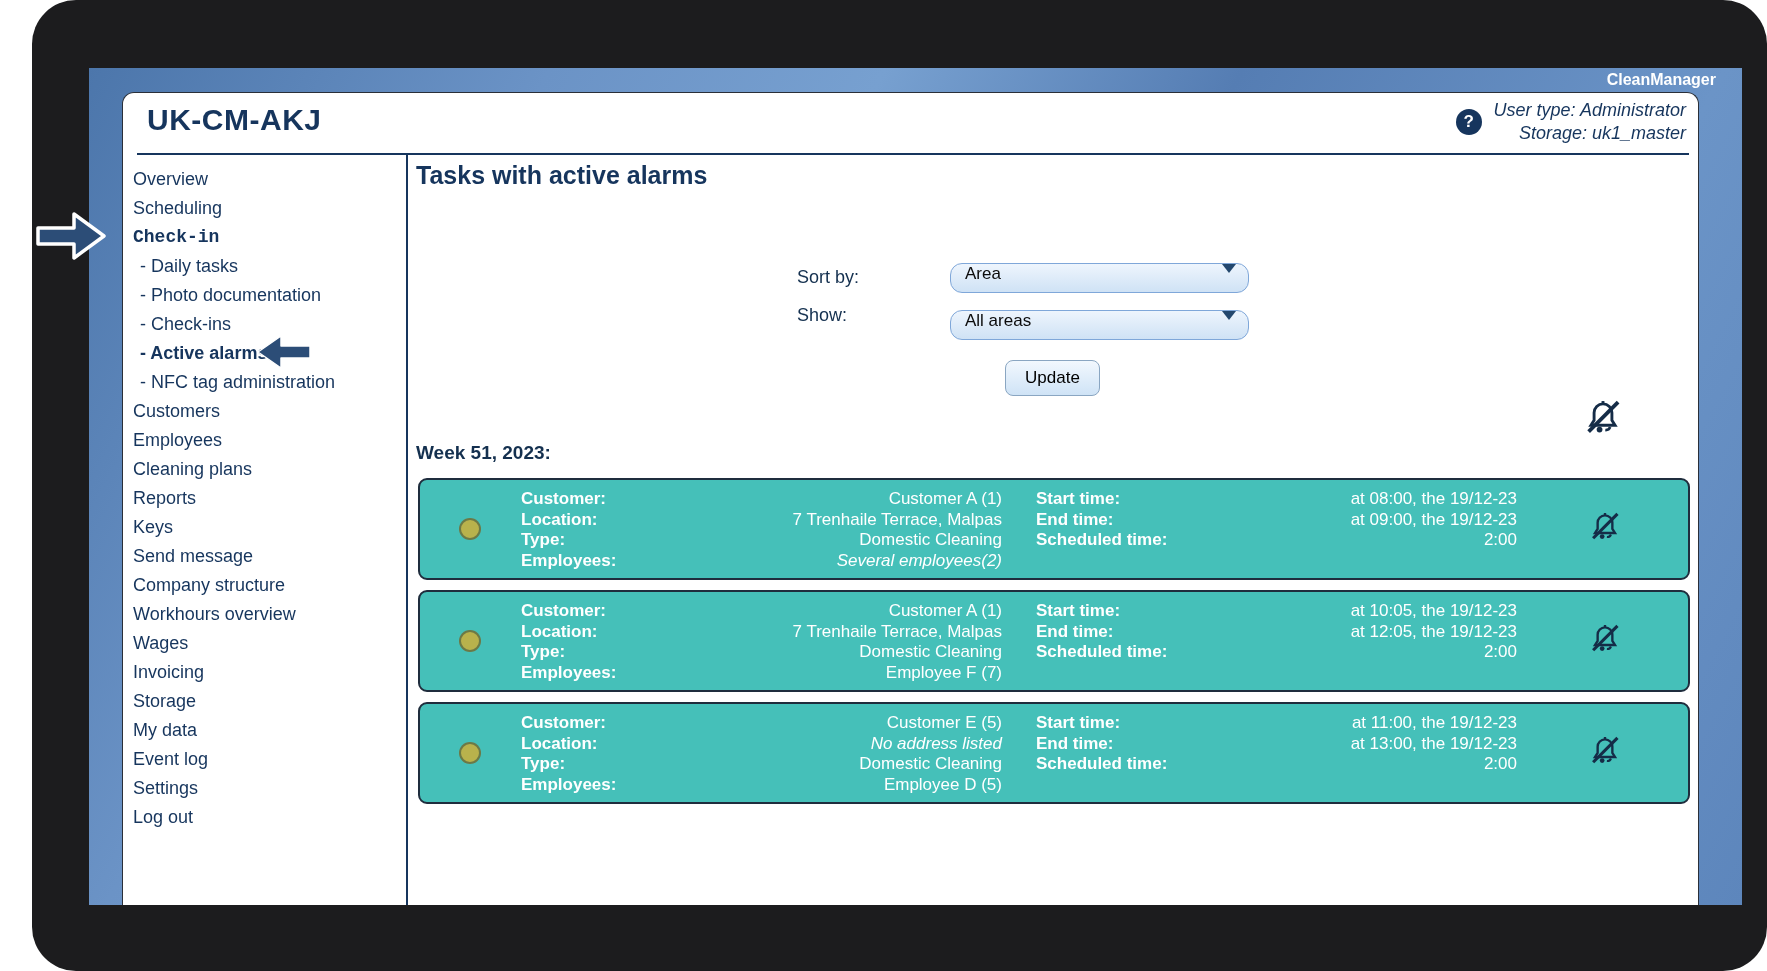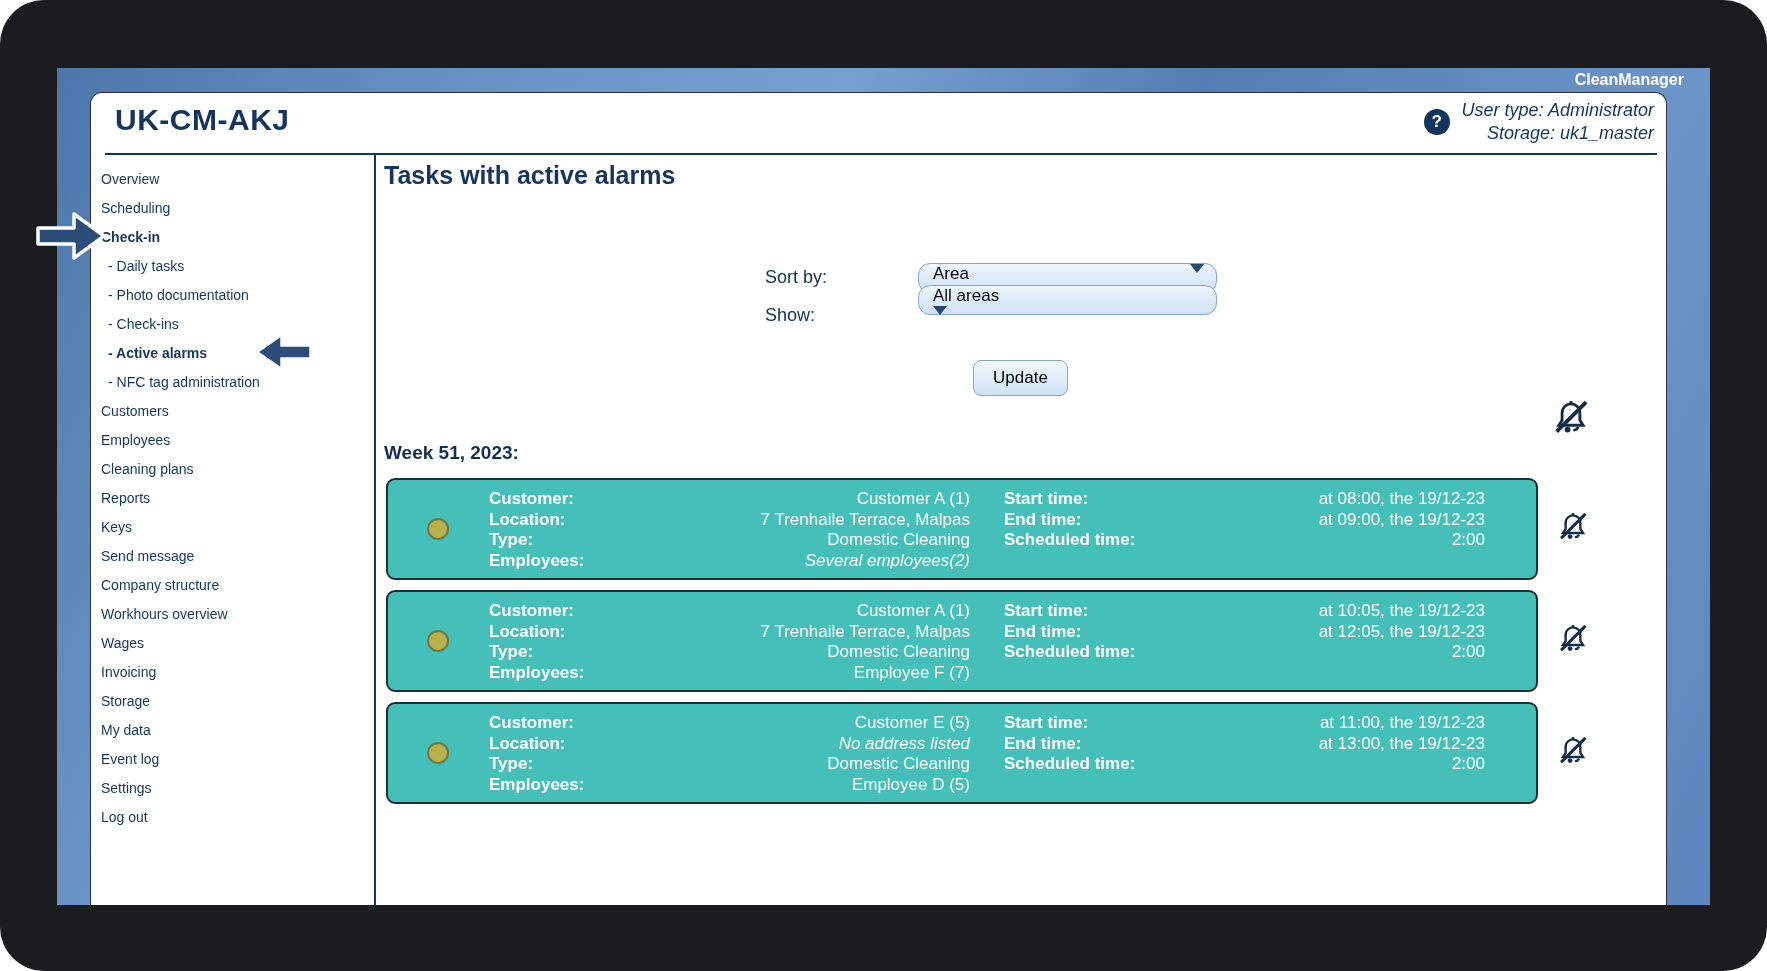--- a/index.html
+++ b/index.html
@@ -1,48 +1,48 @@
 <!DOCTYPE html>
 <html><head>
 <meta charset="utf-8">
 <style>
   html,body{margin:0;padding:0;background:#ffffff;}
   body{width:1767px;height:971px;position:relative;overflow:hidden;
        font-family:"Liberation Sans","DejaVu Sans",sans-serif;}
-  .frame{position:absolute;inset:0;background:#1c1c1e;border-radius:44px;}
+  .frame{position:absolute;inset:0;background:#1c1c1e;border-radius:44px;margin-left:32px;}
   .screen{position:absolute;left:57px;top:68px;width:1653px;height:837px;
           background:linear-gradient(118deg,#4c76ab 0%,#6b93c6 22%,#77a0d0 38%,#557db3 55%,#6b94c7 78%,#5d86bc 100%);}
   .brand{position:absolute;top:3px;right:26px;color:#ffffff;font-weight:bold;font-size:16px;}
   .panel{position:absolute;left:33px;top:24px;width:1577px;height:813px;background:#ffffff;
          border:1px solid #2a2f38;border-bottom:none;border-radius:12px 12px 0 0;overflow:hidden;box-sizing:border-box;}
   .panel-header{position:relative;height:60px;}
   .app-title{position:absolute;left:24px;top:10px;font-size:30px;font-weight:bold;color:#16355d;letter-spacing:.5px;}
   .user-box{position:absolute;right:12px;top:6px;display:flex;align-items:center;gap:12px;}
   .help-icon{width:26px;height:26px;border-radius:50%;background:#16355d;color:#ffffff;font-weight:bold;
              font-size:17px;display:flex;align-items:center;justify-content:center;}
   .user-lines{text-align:right;font-style:italic;color:#16355d;font-size:18px;line-height:23px;}
   .header-rule{position:absolute;left:14px;right:9px;top:60px;border-top:2px solid #16355d;}
   .panel-body{position:absolute;left:0;top:62px;right:0;bottom:0;display:flex;}
   .sidebar{width:285px;box-sizing:border-box;border-right:2px solid #16355d;padding:10px 0 0 10px;position:relative;}
-  .nav-item{font-size:14px;line-height:29px;color:#16355d;white-space:nowrap;cursor:pointer;}
+  .nav-item{font-size:18px;line-height:29px;color:#16355d;white-space:nowrap;cursor:pointer;}
   .nav-item.sub{padding-left:7px;}
   .content{position:relative;flex:1;}
   .page-title{position:absolute;left:8px;top:6px;font-size:25px;font-weight:bold;color:#16355d;}
   .page-desc{position:absolute;left:8px;top:58px;font-size:18px;color:#16355d;}
   .filter-label{position:absolute;font-size:18px;color:#14304f;}
   .dropdown{position:absolute;width:299px;height:30px;box-sizing:border-box;border:1.5px solid #7fa7d9;border-radius:12px;
             background:linear-gradient(#eef5fd,#cfe2f5);display:flex;align-items:flex-start;padding:0 12px 0 14px;cursor:pointer;}
   .dropdown .dd-value{font-size:17px;color:#0b0b0b;flex:1;}
   .dd-arrow{width:0;height:0;border-left:7px solid transparent;border-right:7px solid transparent;border-top:9px solid #24486e;}
   .update-btn{position:absolute;left:597px;top:205px;width:93px;height:34px;border:1.5px solid #8aa6c2;border-radius:8px;
               background:linear-gradient(#f2f8fe,#cfe3f6);font-size:17px;color:#000;display:flex;align-items:center;justify-content:center;
               font-family:"Liberation Sans","DejaVu Sans",sans-serif;cursor:pointer;}
   .bell-lg{position:absolute;left:1172px;top:240px;cursor:pointer;}
   .week-heading{position:absolute;left:8px;top:287px;font-size:19px;font-weight:bold;color:#14304f;}
-  .card{position:absolute;left:10px;width:1152px;height:102px;background:#45c0b9;border:2px solid #1f2d3d;
+  .card{position:absolute;left:10px;width:1272px;height:102px;background:#45c0b9;border:2px solid #1f2d3d;
         border-radius:9px;box-sizing:border-box;color:#ffffff;}
   .card1{top:323px;} .card2{top:435px;} .card3{top:547px;}
   .dot{position:absolute;left:39px;top:50%;transform:translateY(-50%);width:18px;height:18px;border-radius:50%;
        background:#b9b24c;border:2px solid rgba(45,75,65,.55);box-sizing:content-box;cursor:pointer;}
   .cg{position:absolute;top:9px;width:481px;font-size:17px;}
   .cg-left{left:101px;} .cg-right{left:616px;}
   .crow{display:flex;justify-content:space-between;line-height:20.5px;}
   .clbl{font-weight:bold;} .cval{text-align:right;}
   .bell-sm{position:absolute;left:1166px;top:50%;transform:translateY(-50%);cursor:pointer;}
   .arrow{position:absolute;}
@@ -66,21 +66,21 @@
             <div>Storage: uk1_master</div>
           </div>
         </div>
       </div>
       <div class="header-rule"></div>
 
       <div class="panel-body">
         <div class="sidebar">
           <div class="nav-item">Overview</div>
           <div class="nav-item">Scheduling</div>
-          <div class="nav-item" style="font-weight: bold;">Check-in</div>
+          <div class="nav-item" style="font-weight: bold; font-family: Liberation Mono, monospace;">Check-in</div>
           <div class="nav-item sub">- Daily tasks</div>
           <div class="nav-item sub">- Photo documentation</div>
           <div class="nav-item sub">- Check-ins</div>
           <div class="nav-item sub" style="font-weight: bold;">- Active alarms</div>
           <div class="nav-item sub">- NFC tag administration</div>
           <div class="nav-item">Customers</div>
           <div class="nav-item">Employees</div>
           <div class="nav-item">Cleaning plans</div>
           <div class="nav-item">Reports</div>
           <div class="nav-item">Keys</div>
@@ -100,21 +100,21 @@
         <div class="content">
           <div class="page-title">Tasks with active alarms</div>
 
           <div class="filter-label" style="left:389px;top:112px;">Sort by:</div>
           <div class="dropdown" style="left:542px;top:108px;">
             <span class="dd-value">Area</span>
             <span class="dd-arrow"></span>
           </div>
 
           <div class="filter-label" style="left:389px;top:150px;">Show:</div>
-          <div class="dropdown" style="left:542px;top:130px;flex-direction:column;">
+          <div class="dropdown" style="left:542px;top:155px;">
             <span class="dd-value">All areas</span>
             <span class="dd-arrow"></span>
           </div>
 
           <div class="update-btn">Update</div>
 
           <div class="bell-lg">
             <svg width="46" height="46" viewBox="0 0 32 32">
               <path d="M16 6.2 a6.2 6.2 0 0 0 -6.2 6.2 v5.2 L7.6 21 h16.8 l-2.2 -3.4 v-5.2 A6.2 6.2 0 0 0 16 6.2 Z" fill="none" stroke="#152c47" stroke-width="2"></path>
               <path d="M16 4.2 v2" stroke="#152c47" stroke-width="2"></path>

